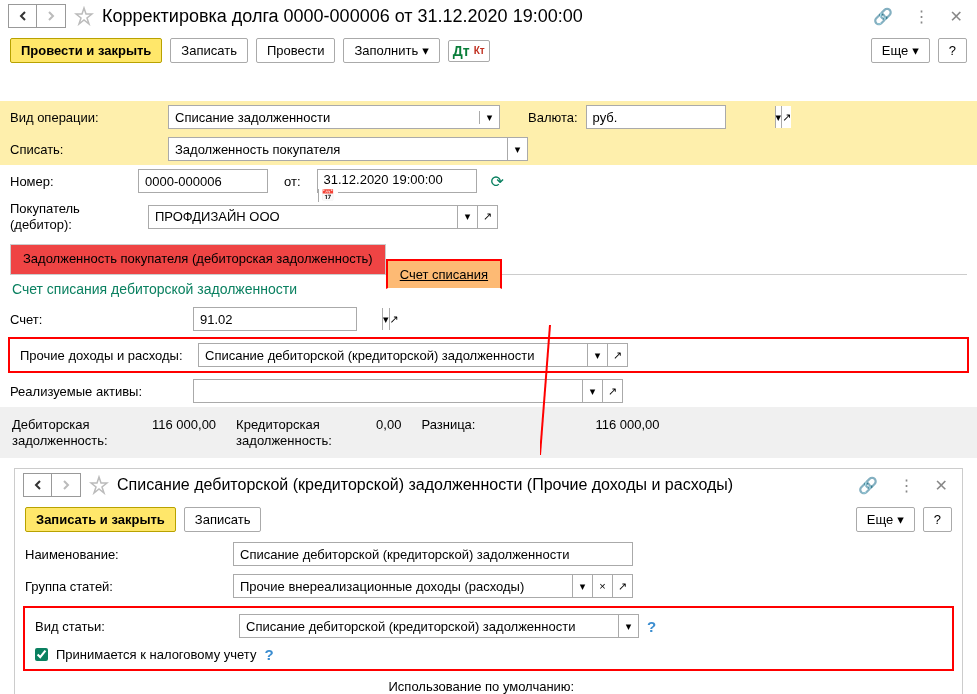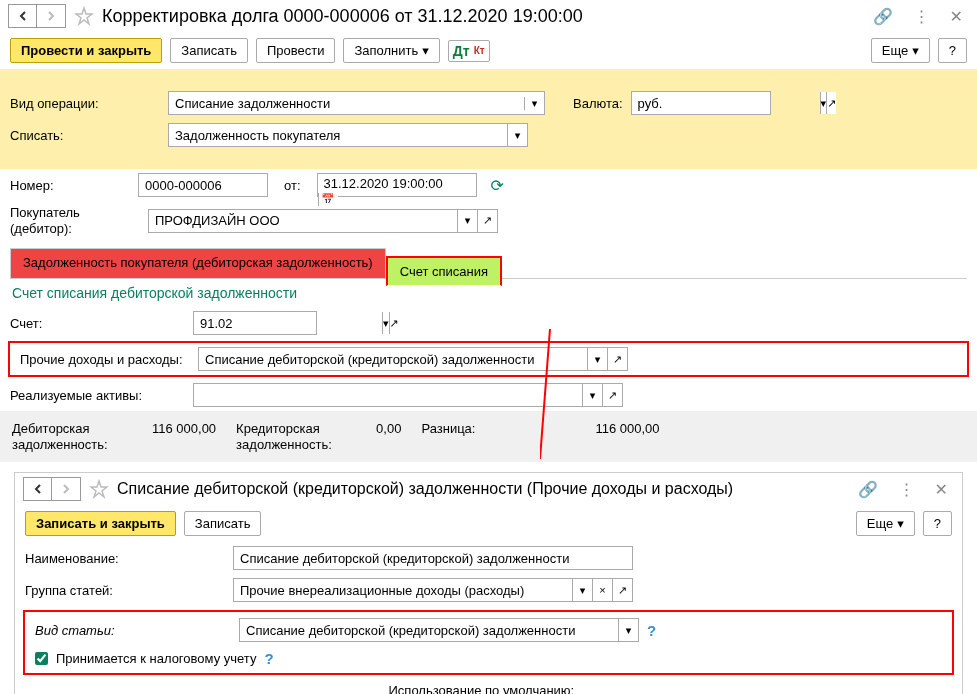--- a/index.html
+++ b/index.html
@@ -14,24 +14,24 @@
 .btn { border: 1px solid #aaa; background: #fff; padding: 4px 10px; cursor: pointer; display: inline-flex; align-items: center; gap: 4px; border-radius: 2px; }
 .btn-yellow { background: #ffe76a; border-color: #b8a200; font-weight: bold; }
 .btn-bar { display: flex; gap: 8px; padding: 6px 10px; align-items: center; }
 .btn-bar .spacer { flex: 1; }
 .form-row { display: flex; align-items: center; padding: 4px 10px; gap: 8px; }
 .label { width: 150px; }
 .label-sm { width: 90px; }
 .input-wrap { display: flex; align-items: stretch; border: 1px solid #aaa; background: #fff; height: 24px; }
 .input-wrap input { border: none; padding: 2px 6px; flex: 1; outline: none; background: transparent; }
 .input-btn { width: 20px; border: none; border-left: 1px solid #aaa; background: #fff; cursor: pointer; font-size: 11px; display: flex; align-items: center; justify-content: center; }
-.yellow-bg { background: #feefac; padding: 18px 0; }
+.yellow-bg { background: #feefac; padding: 0 0; margin-top: 32px; }
 .tabs { display: flex; border-bottom: 1px solid #ccc; margin: 8px 10px 0; }
 .tab { padding: 6px 12px; border: 1px solid #ccc; border-bottom: none; background: #ef4444; cursor: pointer; }
-.tab.active { background: #bef264; position: relative; top: 8px; }
+.tab.active { background: #fdba74; position: relative; top: 15px; text-decoration: underline; }
 .section-title { color: #0a8060; padding: 6px 12px; font-size: 14px; }
 .totals { display: flex; padding: 10px 12px; background: #f0f0f0; gap: 20px; }
 .total-item { display: flex; gap: 40px; }
 .subwindow { margin: 10px 14px; border: 1px solid #ccc; padding: 0; background: #fff; }
 .red-box { border: 2px solid red; }
 .help-icon { color: #3b8dd0; font-weight: bold; font-size: 15px; }
 svg { display: block; }
 </style>
 </head>
 <body>
@@ -76,21 +76,21 @@
   <button class="btn">
       <span>Еще</span> 
       <span>▾</span>
     </button>
   <button class="btn">?</button>
 </div>
 
 <div class="yellow-bg">
   <div class="form-row">
     <span class="label">Вид операции:</span>
-    <div class="input-wrap" style="width:377px;align-items:center;">
+    <div class="input-wrap" style="width:332px;align-items:center;">
       <input readonly="" value="Списание задолженности" style="">
       <button class="input-btn">▾</button>
     </div>
     <span style="margin-left:20px;">Валюта:</span>
     <div class="input-wrap" style="width:140px;">
       <input readonly="" value="руб." style="">
       <button class="input-btn">▾</button>
       <button class="input-btn">↗</button>
     </div>
   </div>
@@ -127,21 +127,21 @@
 
 <div class="tabs">
   <div class="tab">Задолженность покупателя (дебиторская задолженность)</div>
   <div class="tab active red-box" style="border:2px solid red;border-bottom:1px solid #fff;">Счет списания</div>
 </div>
 
 <div style="position:relative;">
   <div class="section-title">Счет списания дебиторской задолженности</div>
   <div class="form-row">
     <span style="width:175px;">Счет:</span>
-    <div class="input-wrap" style="width:124px;">
+    <div class="input-wrap" style="width:164px;">
       <input value="91.02" style="">
       <button class="input-btn">▾</button>
       <button class="input-btn">↗</button>
     </div>
   </div>
   <div class="form-row red-box" style="margin:2px 8px;">
     <span style="width:170px;">Прочие доходы и расходы:</span>
     <div class="input-wrap" style="width:430px;">
       <input value="Списание дебиторской (кредиторской) задолженности" style="">
       <button class="input-btn">▾</button>
@@ -221,21 +221,21 @@
     <span style="width:200px;">Группа статей:</span>
     <div class="input-wrap" style="width:400px;">
       <input value="Прочие внереализационные доходы (расходы)" style="">
       <button class="input-btn">▾</button>
       <button class="input-btn">×</button>
       <button class="input-btn">↗</button>
     </div>
   </div>
   <div class="red-box" style="margin:4px 8px;padding:2px 0;">
     <div class="form-row">
-      <span style="width:196px;font-style:italic;">Вид статьи:</span>
+      <span style="width:196px;">Вид статьи:</span>
       <div class="input-wrap" style="width:400px;">
         <input value="Списание дебиторской (кредиторской) задолженности" style="">
         <button class="input-btn">▾</button>
       </div>
       <span class="help-icon">?</span>
     </div>
     <div class="form-row">
       <input type="checkbox" checked="" style="accent-color: rgb(10, 128, 96);">
       <span>Принимается к налоговому учету</span>
       <span class="help-icon">?</span>

